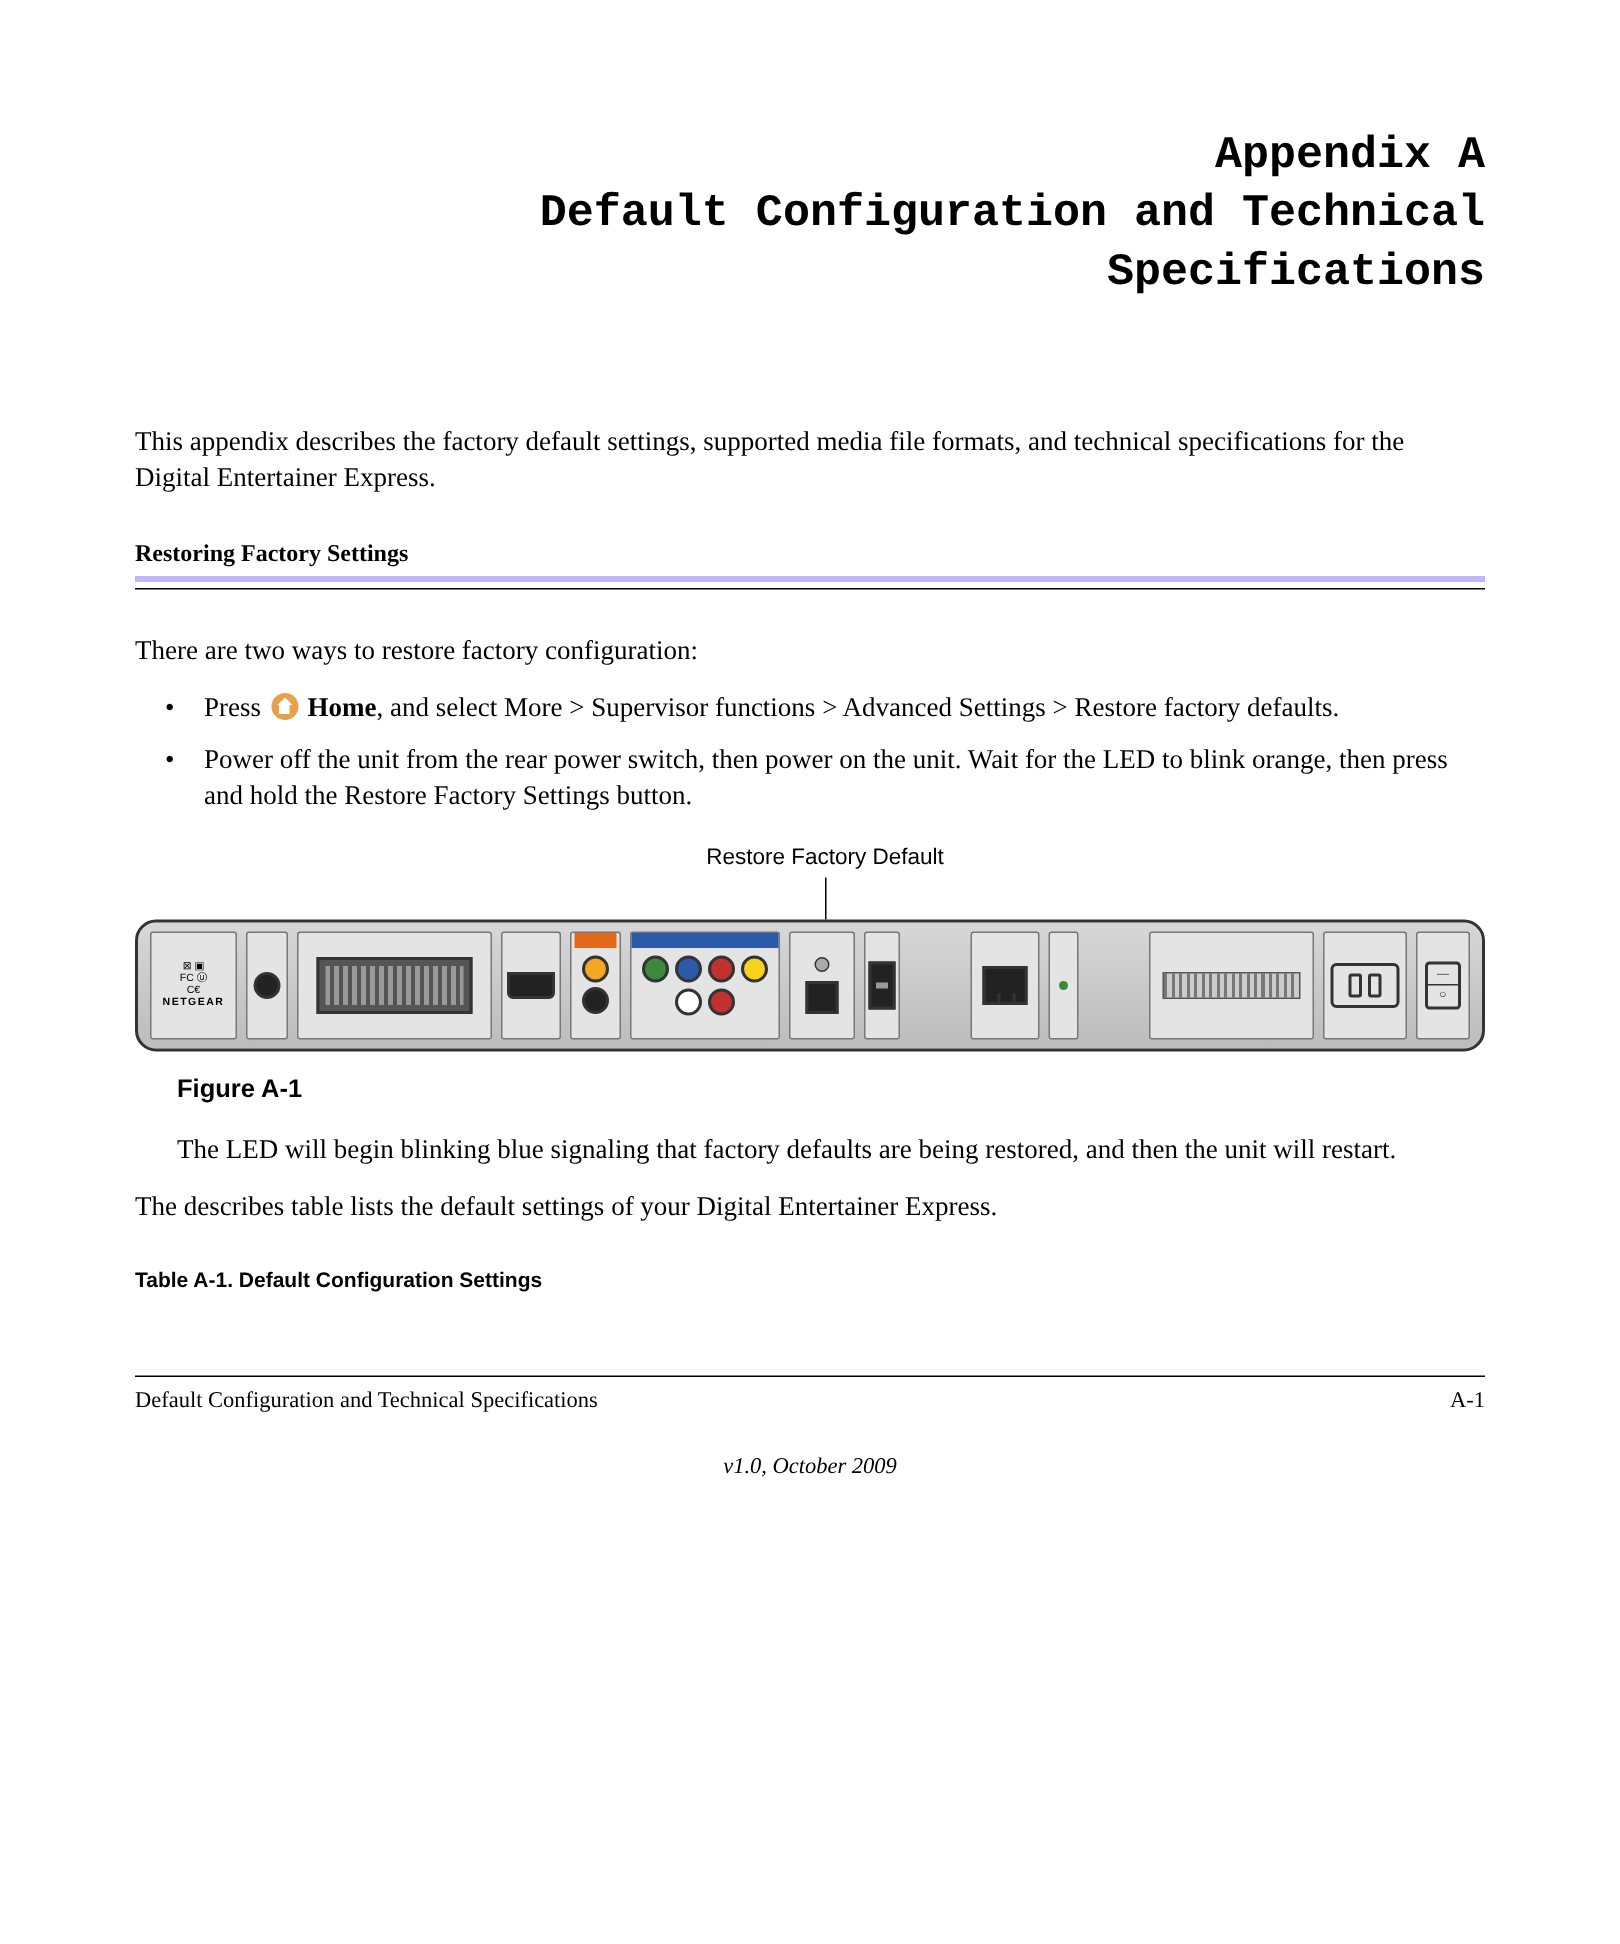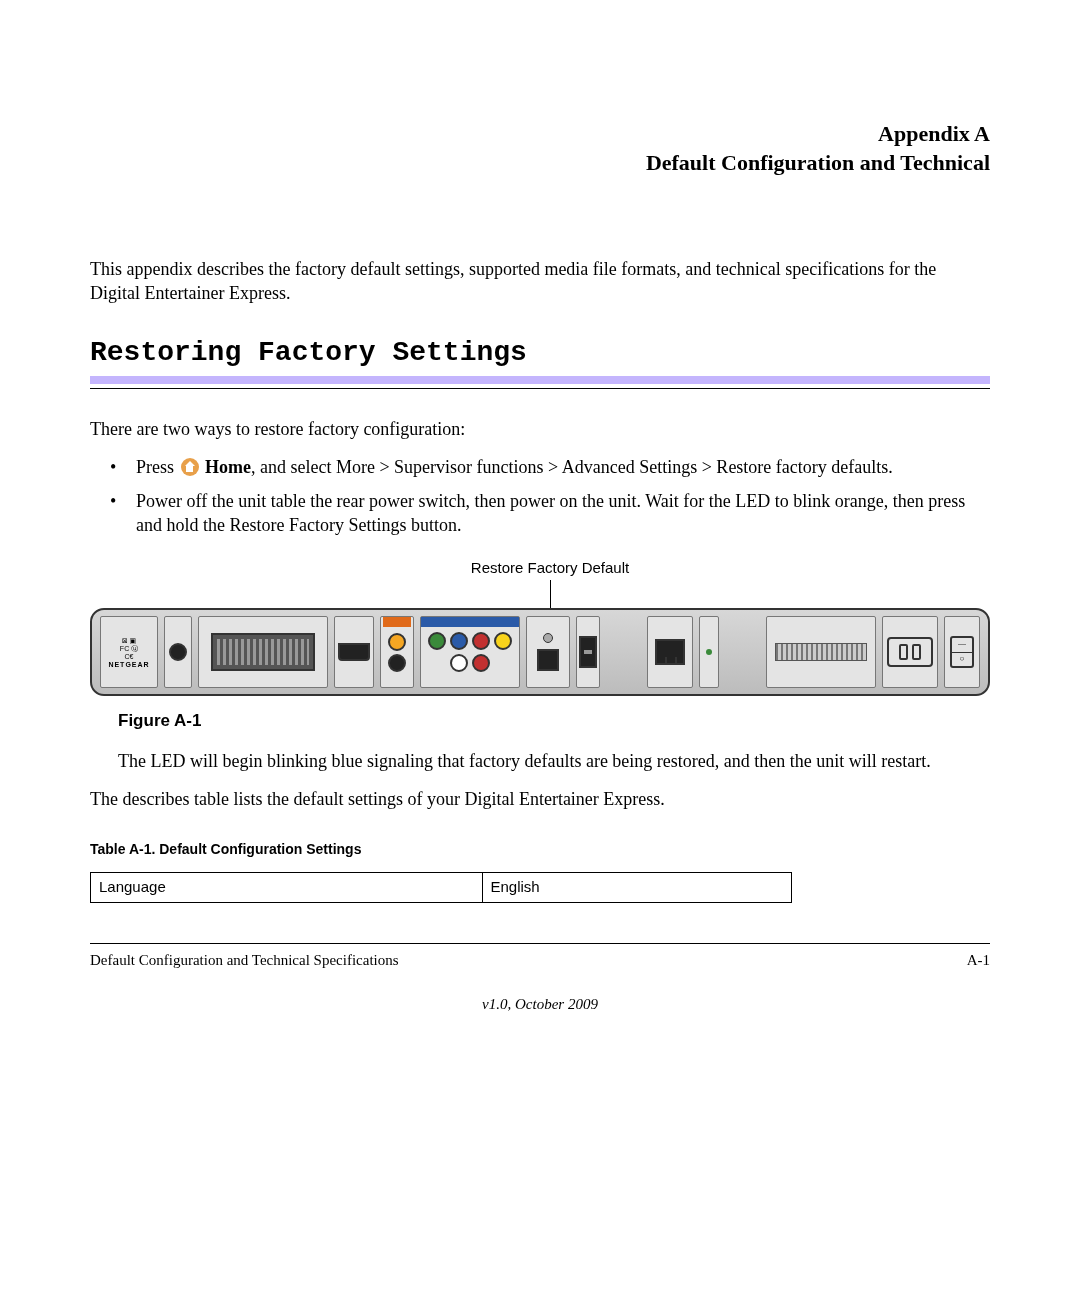--- a/index.html
+++ b/index.html
@@ -8,37 +8,37 @@
     color: #000;
     background: #fff;
     margin: 0;
     padding: 60px 90px 40px 90px;
     width: 1080px;
     box-sizing: border-box;
     line-height: 1.35;
   }
   .title-block {
     text-align: right;
-    font-family: Liberation Serif, serif;
-    font-weight: bold;
-    font-size: 22px;
+    font-family: Liberation Mono, monospace;
+    font-weight: bold;
+    font-size: 30px;
     line-height: 1.3;
-    margin-top: 60px;
+    margin-top: 25px;
     margin-bottom: 80px;
   }
   .intro {
     margin-bottom: 28px;
   }
   h2.section {
-    font-family: Liberation Mono, monospace;
-    font-weight: bold;
-    font-size: 28px;
+    font-family: Liberation Serif, serif;
+    font-weight: bold;
+    font-size: 16px;
     margin: 0 0 4px 0;
     padding-bottom: 4px;
-    border-bottom: 8px solid #c4b5fd;
+    border-bottom: 4px solid #c4b5fd;
   }
   .hr-thin {
     border: none;
     border-top: 1px solid #000;
     margin: 0 0 28px 0;
   }
   p { margin: 0 0 14px 0; }
   ul.bullets {
     list-style: none;
     padding-left: 28px;
@@ -225,35 +225,36 @@
     font-style: italic;
     margin-top: 24px;
   }
 </style>
 </head>
 <body>
 
 <div class="title-block">
   <div>Appendix A</div>
   <div>Default Configuration and Technical</div>
+  <div>Specifications</div>
 </div>
 
 <p class="intro">This appendix describes the factory default settings, supported media file formats, and technical specifications for the Digital Entertainer Express.</p>
 
 <h2 class="section">Restoring Factory Settings</h2>
 <hr class="hr-thin">
 
 <p>There are two ways to restore factory configuration:</p>
 
 <ul class="bullets">
   <li>
     <span>Press </span><span class="home-icon"></span>
     <b>Home</b><span>, and select More &gt; Supervisor functions &gt; Advanced Settings &gt; Restore factory defaults.</span>
   </li>
-  <li>Power off the unit table the rear power switch, then power on the unit. Wait for the LED to blink orange, then press and hold the Restore Factory Settings button.</li>
+  <li>Power off the unit from the rear power switch, then power on the unit. Wait for the LED to blink orange, then press and hold the Restore Factory Settings button.</li>
 </ul>
 
 <div class="figure-wrap">
   <div class="callout-label">Restore Factory Default</div>
   <div class="callout-line"></div>
   <div class="device">
     <div class="panel-block logo-block">
       <div class="row">⊠ ▣</div>
       <div class="row">FC ⓤ</div>
       <div class="row">C€</div>
@@ -320,24 +321,20 @@
 <div class="figure-caption">Figure A-1</div>
 
 <p class="indent-para">The LED will begin blinking blue signaling that factory defaults are being restored, and then the unit will restart.</p>
 
 <p>The describes table lists the default settings of your Digital Entertainer Express.</p>
 
 <div class="table-caption">Table A-1.  Default Configuration Settings</div>
 
 <table class="spec">
   <tbody>
-  <tr>
-    <td>Language</td>
-    <td>English</td>
-  </tr>
 </tbody>
   </table>
 
 <div class="footer">
   <div class="footer-row">
     <span>Default Configuration and Technical Specifications</span>
     <span>A-1</span>
   </div>
   <div class="footer-version">v1.0, October 2009</div>
 </div>

